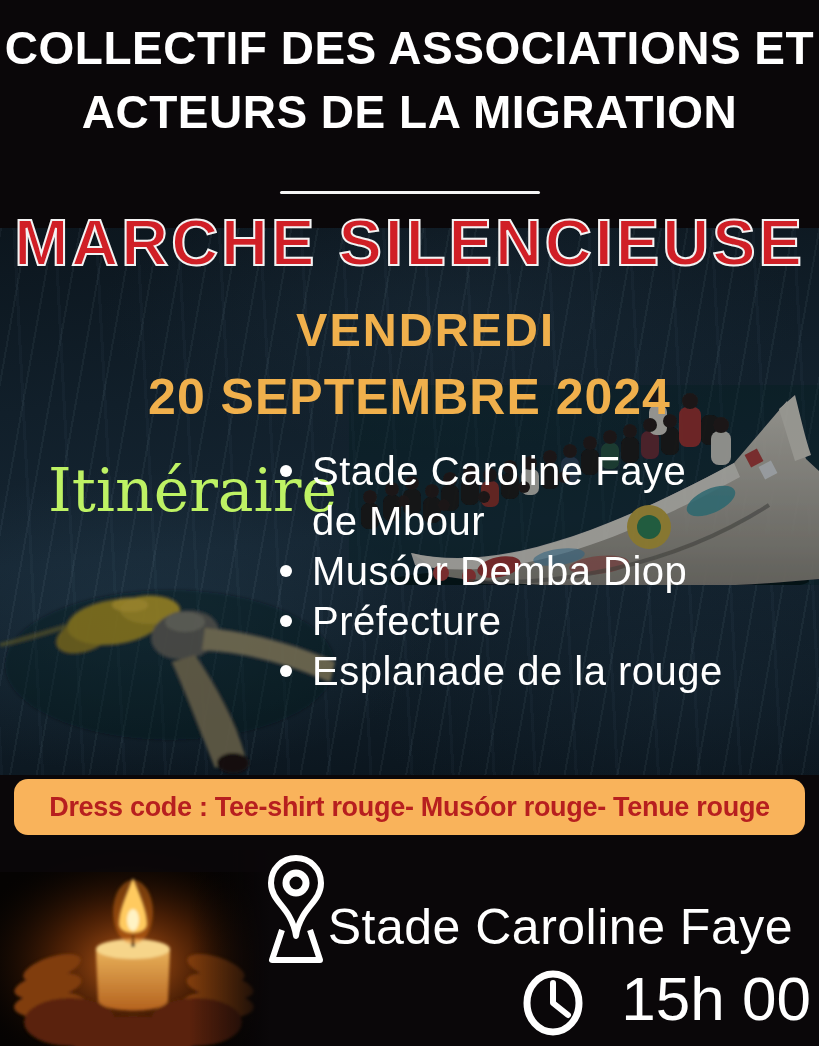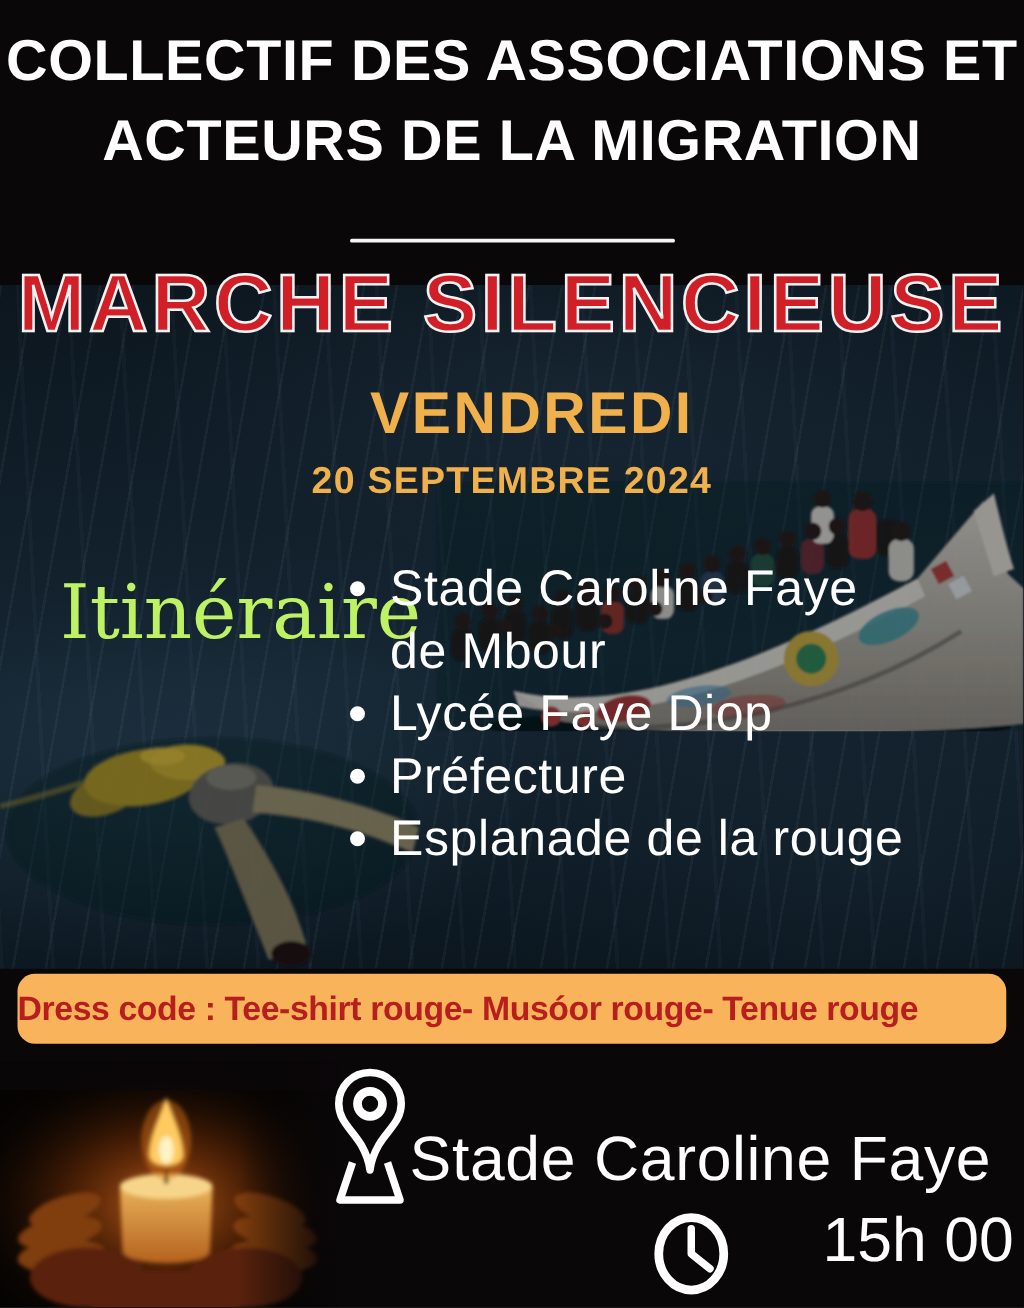--- a/index.html
+++ b/index.html
@@ -54,21 +54,21 @@
     -webkit-text-stroke:2px var(--event-outline);
     text-shadow:0 0 1px rgba(255,255,255,.35);
     white-space:nowrap;
   }
   .event-day{
     top:302px;font-size:47px;font-weight:800;letter-spacing:2px;
     color:var(--accent-orange);
     padding-left:16px;
   }
   .event-date{
-    top:368px;font-size:30px;font-weight:800;letter-spacing:1px;
+    top:368px;font-size:50px;font-weight:800;letter-spacing:1px;
     color:var(--accent-orange);
   }
   .itinerary-label{
     left:32px;top:455px;font-size:60px;color:#bef264;
     font-family:"DejaVu Serif","Liberation Serif",serif;
     margin-left:16px;
   }
   ul.itinerary{
     left:268px;top:446px;width:520px;list-style:none;padding:0;margin:0;
   }
@@ -76,38 +76,38 @@
     position:relative;padding-left:44px;font-size:40px;line-height:50px;
     color:#fff;letter-spacing:.5px;
   }
   ul.itinerary li::before{
     content:"";position:absolute;left:12px;top:19px;width:12px;height:12px;
     border-radius:50%;background:#fff;
   }
   .dress-banner{
     left:14px;top:779px;width:791px;height:56px;border-radius:14px;
     background:var(--banner-bg);
-    display:flex;align-items:center;justify-content:flex-start;
+    display:flex;align-items:center;justify-content:center;
   }
   .dress-banner span{
     font-size:27px;font-weight:bold;letter-spacing:-.3px;
     color:var(--banner-text);white-space:nowrap;
   }
   .pin-wrap{left:266px;top:854px;width:60px;height:110px;}
   .assembly-label{
     right:27px;top:860px;font-size:35px;color:var(--assembly-orange);
     white-space:nowrap;text-align:right;
   }
   .assembly-place{
     right:26px;top:898px;font-size:50px;color:#fff;
     white-space:nowrap;text-align:right;letter-spacing:.5px;
   }
   .clock-wrap{left:521px;top:970px;width:64px;height:66px;}
   .assembly-time{
-    right:8px;top:963px;font-size:50px;color:#fff;white-space:nowrap;text-align:right;
+    right:8px;top:963px;font-size:62px;color:#fff;white-space:nowrap;text-align:right;
   }
 </style>
 </head>
 <body>
 
 <div class="poster">
 
   <div class="sea"></div>
 
   <svg class="art boat-art" viewBox="0 0 470 200" xmlns="http://www.w3.org/2000/svg">
@@ -272,21 +272,21 @@
 
   <div class="abs divider"></div>
 
   <div class="abs center event-title">MARCHE SILENCIEUSE</div>
   <div class="abs center event-day">VENDREDI</div>
   <div class="abs center event-date">20 SEPTEMBRE 2024</div>
 
   <div class="abs itinerary-label">Itinéraire</div>
   <ul class="abs itinerary">
       <li>Stade Caroline Faye<br>de Mbour</li>
-      <li>Lycée Faye Diop</li>
+      <li>Musóor Demba Diop</li>
       <li>Préfecture</li>
       <li>Esplanade de la rouge</li>
     </ul>
 
   <div class="abs dress-banner">
     <span>Dress code : Tee-shirt rouge- Musóor rouge- Tenue rouge</span>
   </div>
 
   <span class="abs pin-wrap">
     <svg viewBox="0 0 60 110" width="60" height="110" xmlns="http://www.w3.org/2000/svg">

